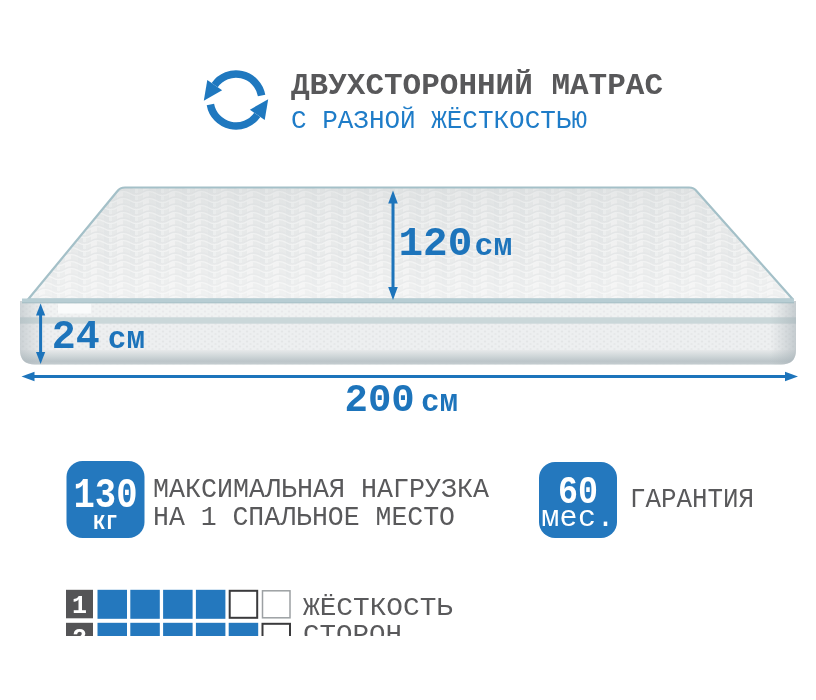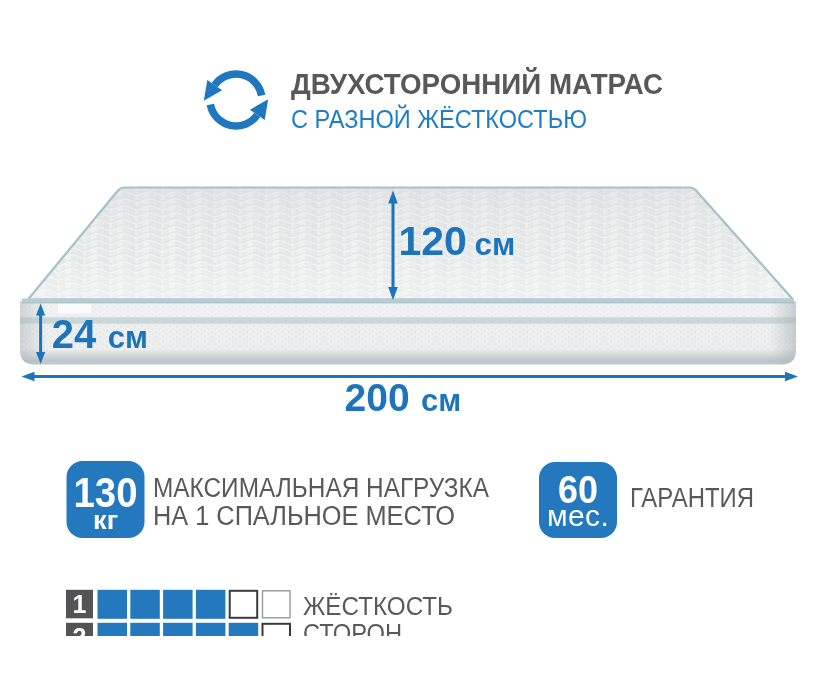--- a/index.html
+++ b/index.html
@@ -1,16 +1,16 @@
 <!DOCTYPE html>
 <html><head>
 <meta charset="utf-8">
 <style>
 html,body{margin:0;padding:0;background:#fff;}
-#page{position:relative;width:816px;height:636px;overflow:hidden;font-family:Liberation Sans, sans-serif;text-align:center;}
+#page{position:relative;width:816px;height:636px;overflow:hidden;font-family:Liberation Mono, monospace;text-align:center;}
 svg{display:block}
 </style>
 </head>
 <body>
 <div id="page">
 <svg width="816" height="700" viewBox="0 0 816 700">
 <defs>
 <pattern id="quilt" width="26" height="14" patternUnits="userSpaceOnUse">
   <rect width="26" height="14" fill="#e6e8e8"></rect>
   <rect x="0" width="5" height="14" fill="#dee1e2" opacity="0.6"></rect>

